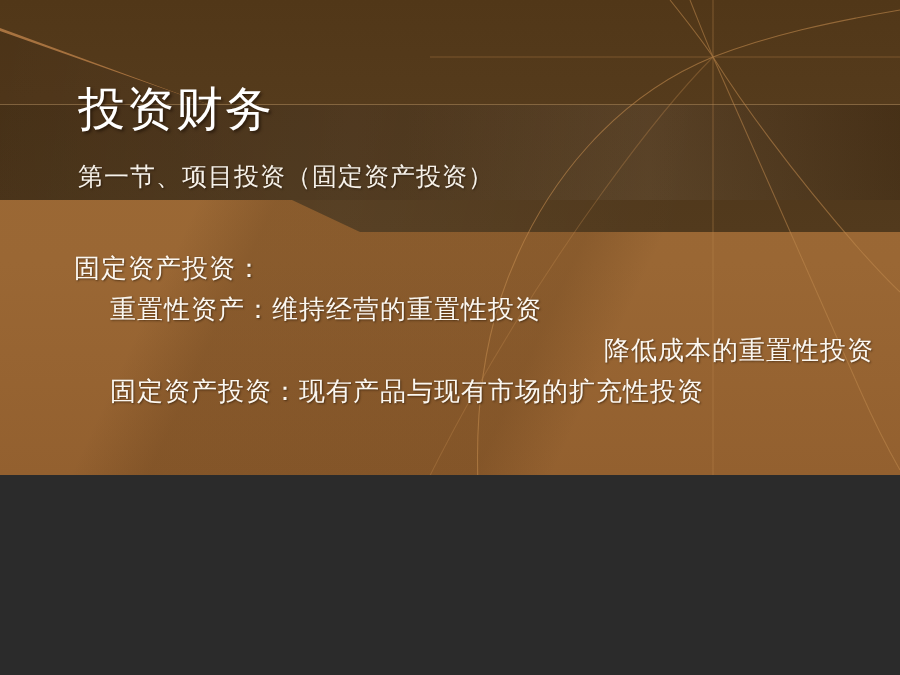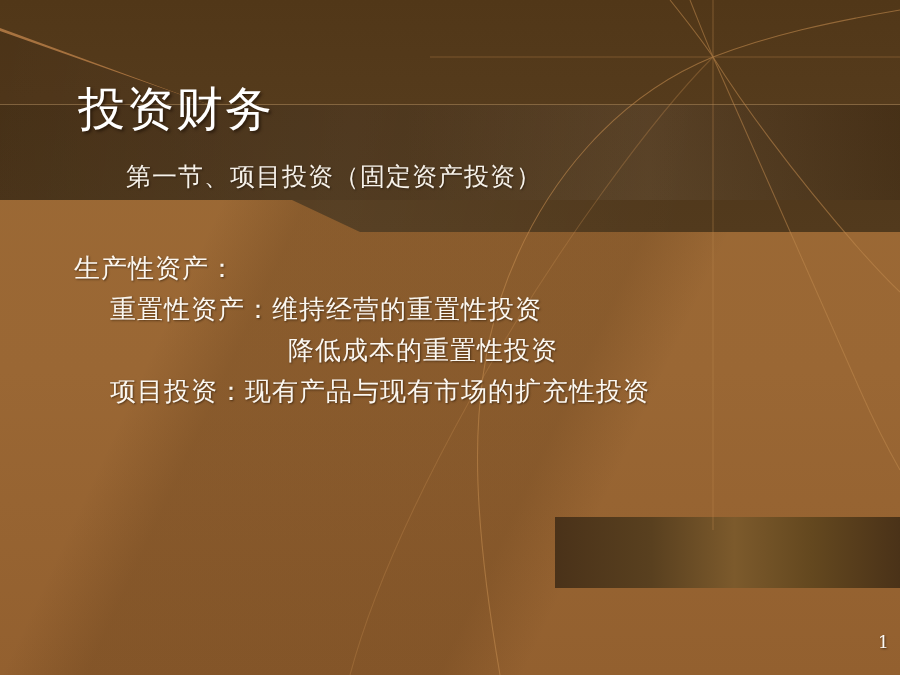--- a/index.html
+++ b/index.html
@@ -4,21 +4,21 @@
 <title>投资财务</title>
 <style>
   html, body {
     margin: 0;
     padding: 0;
     background: #2b2b2b;
   }
   #slide {
     position: relative;
     width: 900px;
-    height: 675px;
+    height: 475px;
     overflow: hidden;
     background: #d946ef;
     font-family: "DejaVu Serif", "Liberation Serif", serif;
     -webkit-font-smoothing: antialiased;
   }
 
   
   .layer { position: absolute; pointer-events: none; }
 
   
@@ -100,39 +100,38 @@
   #subtitle {
     position: absolute;
     left: 78px;
     top: 162px;
     font-size: 25px;
     line-height: 1.2;
     color: #f7f2ea;
     letter-spacing: 1px;
     text-shadow: 1px 1px 2px rgba(20,10,0,0.5);
     white-space: nowrap;
-    margin-left: 48px;
   }
 
   #body-block {
     position: absolute;
     left: 74px;
     top: 248px;
     width: 800px;
     color: #fbf7f0;
     font-size: 26px;
     line-height: 41px;
     letter-spacing: 1px;
     text-shadow: 1px 1px 2px rgba(30,15,0,0.55);
     white-space: nowrap;
   }
   .bline { display: block; }
   .ind0 { padding-left: 0; }
   .ind1 { padding-left: 36px; }
-  .ind2 { padding-left: 214px; }
+  .ind2 { padding-left: 214px; text-align: right; }
   .ind3 { padding-left: 36px; }
   .ind4 { padding-left: 214px; }
   .ind5 { padding-left: 200px; }
 
   #page-number {
     position: absolute;
     left: 878px;
     top: 632px;
     font-size: 17px;
     color: #fdfaf5;
@@ -167,21 +166,21 @@
 
       <path d="M713,57 C660,110 560,240 470,400 C410,508 370,600 350,675" opacity="0.45"></path>
     </g>
   </svg>
 
   <div id="title">投资财务</div>
 
   <div id="subtitle">第一节、项目投资（固定资产投资）</div>
 
   <div id="body-block">
-    <span class="bline ind0">生产性资产：</span>
+    <span class="bline ind0">固定资产投资：</span>
     <span class="bline ind1">重置性资产：维持经营的重置性投资</span>
     <span class="bline ind2">降低成本的重置性投资</span>
-    <span class="bline ind3">项目投资：现有产品与现有市场的扩充性投资</span>
+    <span class="bline ind3">固定资产投资：现有产品与现有市场的扩充性投资</span>
   </div>
 
   <div id="page-number">1</div>
 
 </div>
 
 </body></html>

